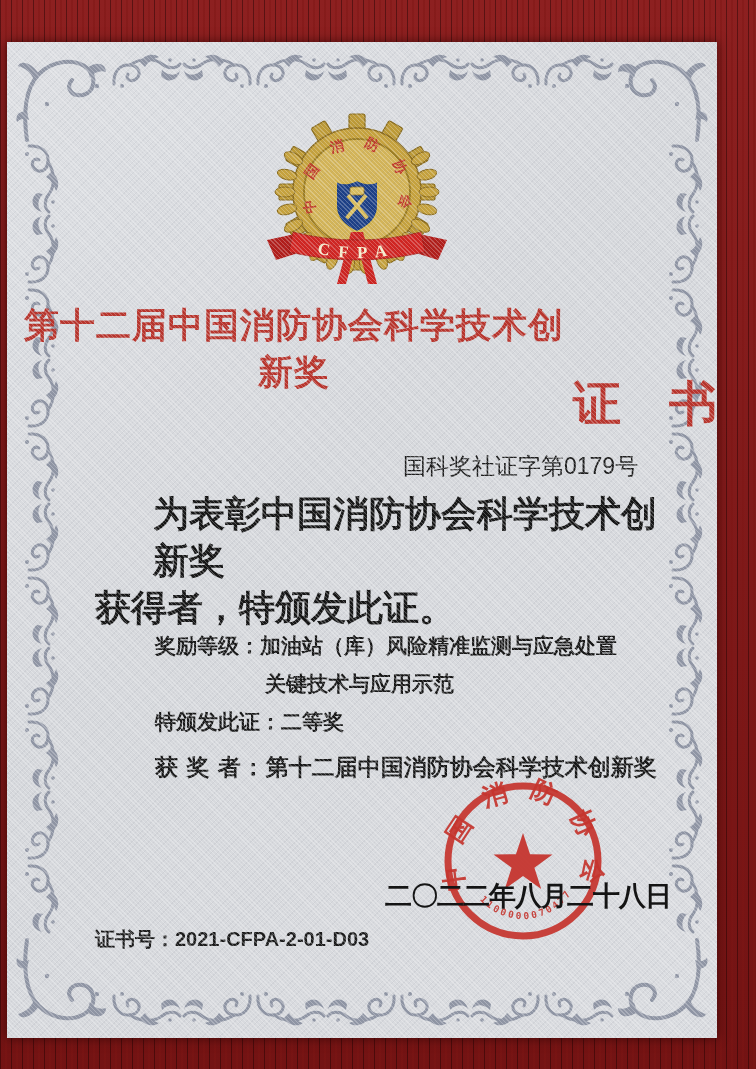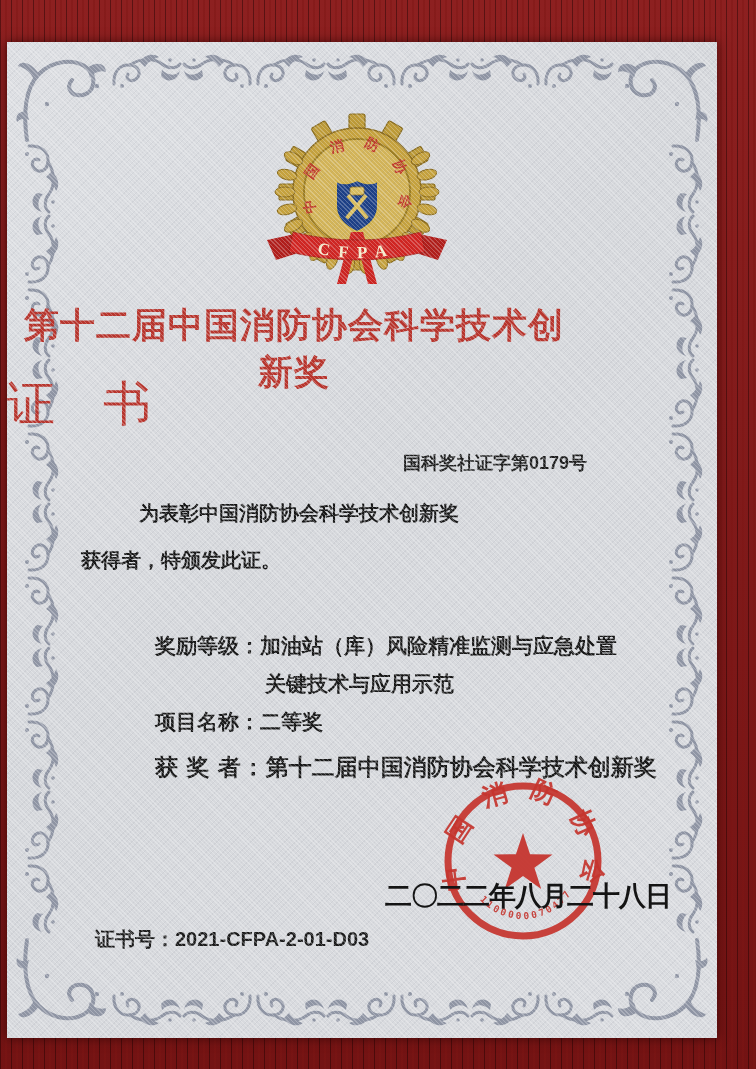--- a/index.html
+++ b/index.html
@@ -48,26 +48,26 @@
   .goldfill{fill:#d9bd5e;stroke:#8a6b1d;stroke-width:.8}
   .ladder{fill:#cc2320}
   .banner{fill:var(--banner-red,#d02421);stroke:#8d1512;stroke-width:.6}
   .banner-dark{fill:#b01d1a}
   .banner-text{font-family:"Liberation Serif",serif;font-size:17px;font-weight:bold;
     letter-spacing:9px;fill:#f7eecf}
 
   
   .title{position:absolute;left:0;top:260px;width:574px;text-align:center;
     font-size:35px;font-weight:bold;letter-spacing:1px;color:var(--title-red,#b8332b)}
-  .certword{position:absolute;left:0;top:330px;width:710px;text-align:left;
-    font-size:48px;font-weight:normal;color:var(--title-red,#b8332b)}
-  .docnum{position:absolute;left:396px;top:409px;font-size:18px;font-weight:bold;
+  .certword{position:absolute;left:0;top:330px;width:710px;text-align:right;
+    font-size:48px;font-weight:bold;color:var(--title-red,#b8332b)}
+  .docnum{position:absolute;left:396px;top:409px;font-size:23px;font-weight:normal;
     color:var(--text-black,#1c1c1c)}
-  .bodytext{position:absolute;left:74px;top:448px;width:585px;
-    font-family:"DejaVu Serif",serif;font-weight:600;font-size:20px;line-height:47px;
+  .bodytext{position:absolute;left:88px;top:448px;width:585px;
+    font-family:"DejaVu Serif",serif;font-weight:600;font-size:36px;line-height:47px;
     color:#141414}
   .bodytext .bl1{margin-left:58px}
   .fields{position:absolute;left:148px;top:585px;font-weight:bold;font-size:21px;
     color:#161616}
   .frow{line-height:38px;white-space:nowrap}
   .frow.cont{padding-left:110px}
   .frow.winner{margin-top:7px;font-size:23px}
   .frow.winner .flabel{letter-spacing:1px}
 
   
@@ -212,21 +212,21 @@
     </div>
 
     <div class="fields">
       <div class="frow">
         <span class="flabel">奖励等级：</span><span class="fval">加油站（库）风险精准监测与应急处置</span>
       </div>
       <div class="frow cont">
         <span class="fval">关键技术与应用示范</span>
       </div>
       <div class="frow">
-        <span class="flabel">项目名称：</span><span class="fval">二等奖</span>
+        <span class="flabel">特颁发此证：</span><span class="fval">二等奖</span>
       </div>
       <div class="frow winner">
         <span class="flabel">获 奖 者：</span><span class="fval">第十二届中国消防协会科学技术创新奖</span>
       </div>
     </div>
 
     <svg class="seal" viewBox="-90 -90 180 180" xmlns:xlink="http://www.w3.org/1999/xlink">
       <circle class="seal-ring" r="75"></circle>
       <polygon class="seal-star" transform="translate(0,3)" points="0,-31 7.05,-9.7 29.5,-9.6 11.4,3.7 18.2,25.1 0,12 -18.2,25.1 -11.4,3.7 -29.5,-9.6 -7.05,-9.7"></polygon>
       <path id="sealTop" d="M -55 28 A 62 62 0 1 1 55 28" fill="none"></path>

